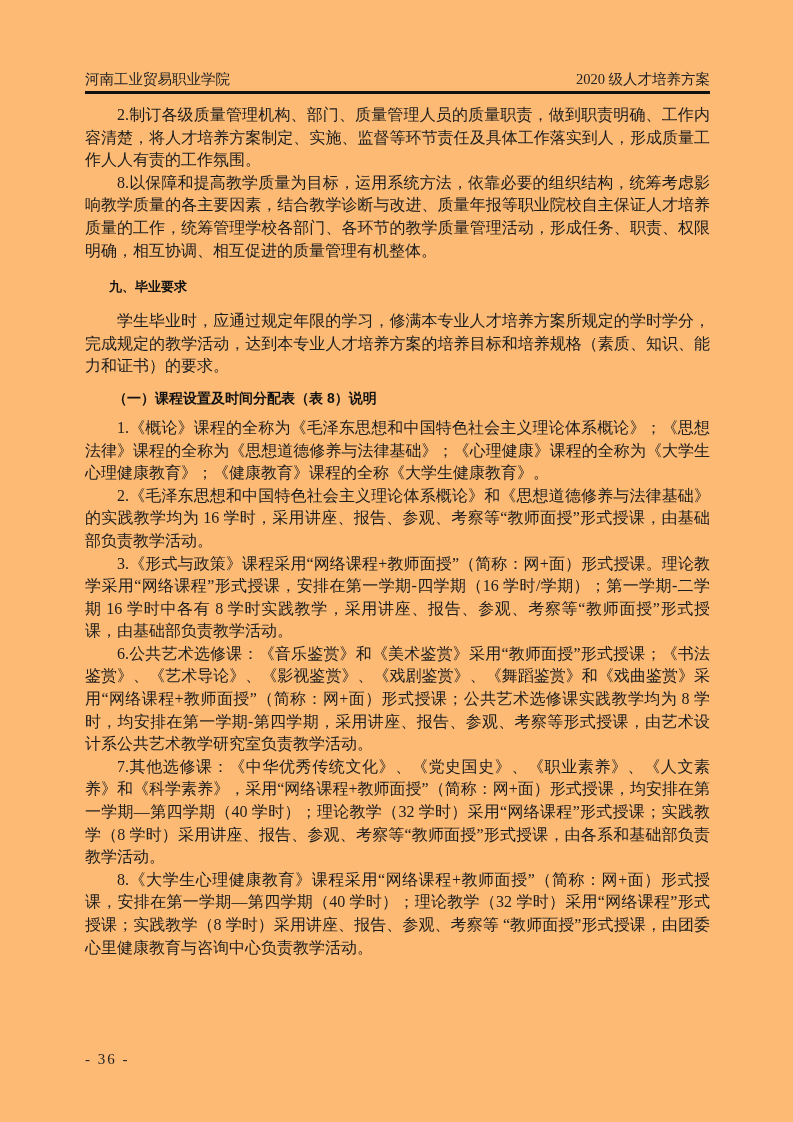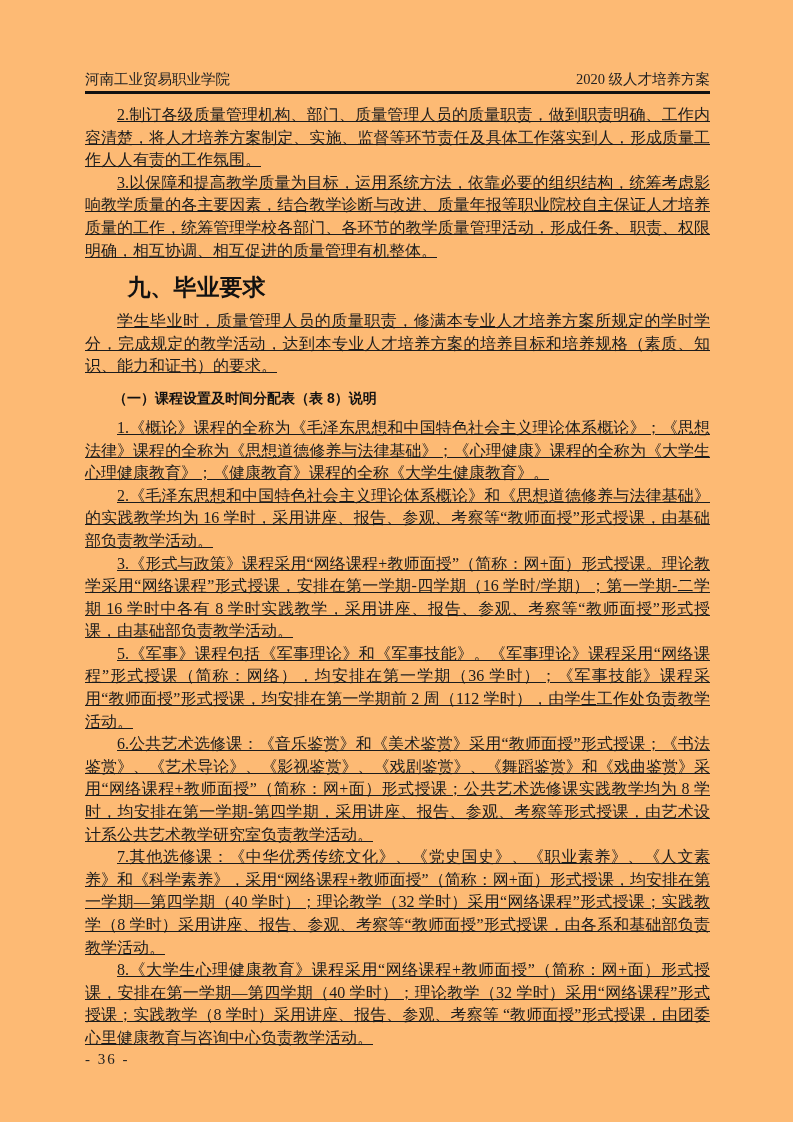--- a/index.html
+++ b/index.html
@@ -44,25 +44,24 @@
     top: 104px;
   }
   .para {
     margin: 0;
     font-size: 16px;
     line-height: 22.6px;
     text-align: justify;
     text-indent: 2em;
     word-break: break-all;
     color: #1c1c1c;
-    text-decoration: underline;
   }
   .heading-1 {
     margin: 13px 0 11px 0;
-    font-size: 23px;
+    font-size: 13px;
     line-height: 24px;
     font-weight: bold;
     text-indent: 1.85em;
     font-family: "Liberation Sans", "DejaVu Sans", sans-serif;
     color: #111;
   }
   .heading-2 {
     margin: 9px 0 7px 0;
     font-size: 14px;
     line-height: 23px;
@@ -88,31 +87,30 @@
 
   <div class="page-header">
     <span>河南工业贸易职业学院</span>
     <span>2020 级人才培养方案</span>
   </div>
   <div class="header-rule"></div>
 
   <div class="doc-body">
 
     <p class="para">2.制订各级质量管理机构、部门、质量管理人员的质量职责，做到职责明确、工作内容清楚，将人才培养方案制定、实施、监督等环节责任及具体工作落实到人，形成质量工作人人有责的工作氛围。</p>
-    <p class="para">3.以保障和提高教学质量为目标，运用系统方法，依靠必要的组织结构，统筹考虑影响教学质量的各主要因素，结合教学诊断与改进、质量年报等职业院校自主保证人才培养质量的工作，统筹管理学校各部门、各环节的教学质量管理活动，形成任务、职责、权限明确，相互协调、相互促进的质量管理有机整体。</p>
+    <p class="para">8.以保障和提高教学质量为目标，运用系统方法，依靠必要的组织结构，统筹考虑影响教学质量的各主要因素，结合教学诊断与改进、质量年报等职业院校自主保证人才培养质量的工作，统筹管理学校各部门、各环节的教学质量管理活动，形成任务、职责、权限明确，相互协调、相互促进的质量管理有机整体。</p>
 
     <h2 class="heading-1">九、毕业要求</h2>
-    <p class="para">学生毕业时，质量管理人员的质量职责，修满本专业人才培养方案所规定的学时学分，完成规定的教学活动，达到本专业人才培养方案的培养目标和培养规格（素质、知识、能力和证书）的要求。</p>
+    <p class="para">学生毕业时，应通过规定年限的学习，修满本专业人才培养方案所规定的学时学分，完成规定的教学活动，达到本专业人才培养方案的培养目标和培养规格（素质、知识、能力和证书）的要求。</p>
 
     <h3 class="heading-2">（一）课程设置及时间分配表（表 8）说明</h3>
 
     <p class="para">1.《概论》课程的全称为《毛泽东思想和中国特色社会主义理论体系概论》；《思想法律》课程的全称为《思想道德修养与法律基础》；《心理健康》课程的全称为《大学生心理健康教育》；《健康教育》课程的全称《大学生健康教育》。</p>
     <p class="para">2.《毛泽东思想和中国特色社会主义理论体系概论》和《思想道德修养与法律基础》的实践教学均为 16 学时，采用讲座、报告、参观、考察等“教师面授”形式授课，由基础部负责教学活动。</p>
     <p class="para">3.《形式与政策》课程采用“网络课程+教师面授”（简称：网+面）形式授课。理论教学采用“网络课程”形式授课，安排在第一学期-四学期（16 学时/学期）；第一学期-二学期 16 学时中各有 8 学时实践教学，采用讲座、报告、参观、考察等“教师面授”形式授课，由基础部负责教学活动。</p>
-    <p class="para">5.《军事》课程包括《军事理论》和《军事技能》。《军事理论》课程采用“网络课程”形式授课（简称：网络），均安排在第一学期（36 学时）；《军事技能》课程采用“教师面授”形式授课，均安排在第一学期前 2 周（112 学时），由学生工作处负责教学活动。</p>
     <p class="para">6.公共艺术选修课：《音乐鉴赏》和《美术鉴赏》采用“教师面授”形式授课；《书法鉴赏》、《艺术导论》、《影视鉴赏》、《戏剧鉴赏》、《舞蹈鉴赏》和《戏曲鉴赏》采用“网络课程+教师面授”（简称：网+面）形式授课；公共艺术选修课实践教学均为 8 学时，均安排在第一学期-第四学期，采用讲座、报告、参观、考察等形式授课，由艺术设计系公共艺术教学研究室负责教学活动。</p>
     <p class="para">7.其他选修课：《中华优秀传统文化》、《党史国史》、《职业素养》、《人文素养》和《科学素养》，采用“网络课程+教师面授”（简称：网+面）形式授课，均安排在第一学期—第四学期（40 学时）；理论教学（32 学时）采用“网络课程”形式授课；实践教学（8 学时）采用讲座、报告、参观、考察等“教师面授”形式授课，由各系和基础部负责教学活动。</p>
     <p class="para">8.《大学生心理健康教育》课程采用“网络课程+教师面授”（简称：网+面）形式授课，安排在第一学期—第四学期（40 学时）；理论教学（32 学时）采用“网络课程”形式授课；实践教学（8 学时）采用讲座、报告、参观、考察等 “教师面授”形式授课，由团委心里健康教育与咨询中心负责教学活动。</p>
 
   </div>
 
   <div class="page-footer">
     <span>- 36 -</span>
   </div>
 

